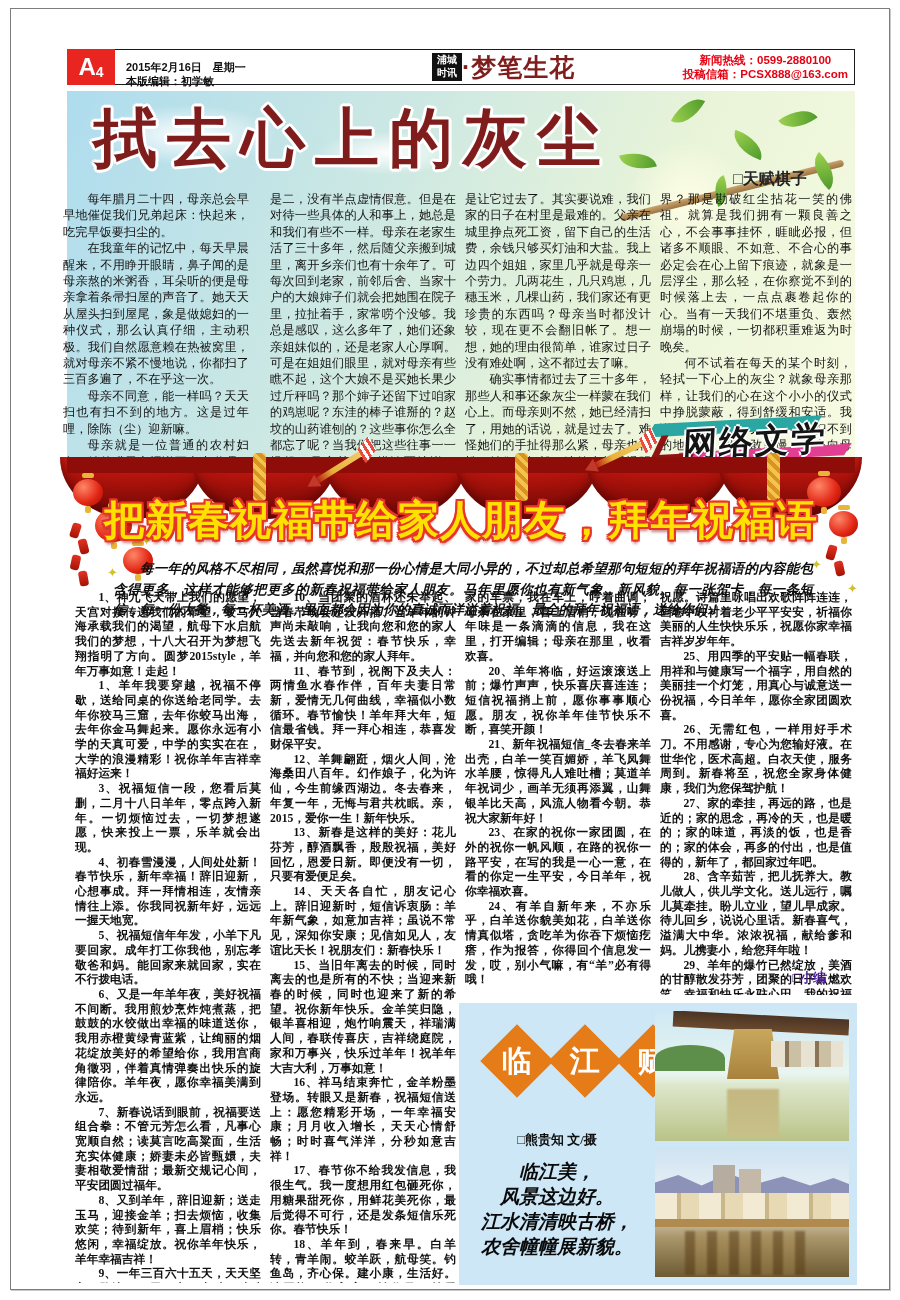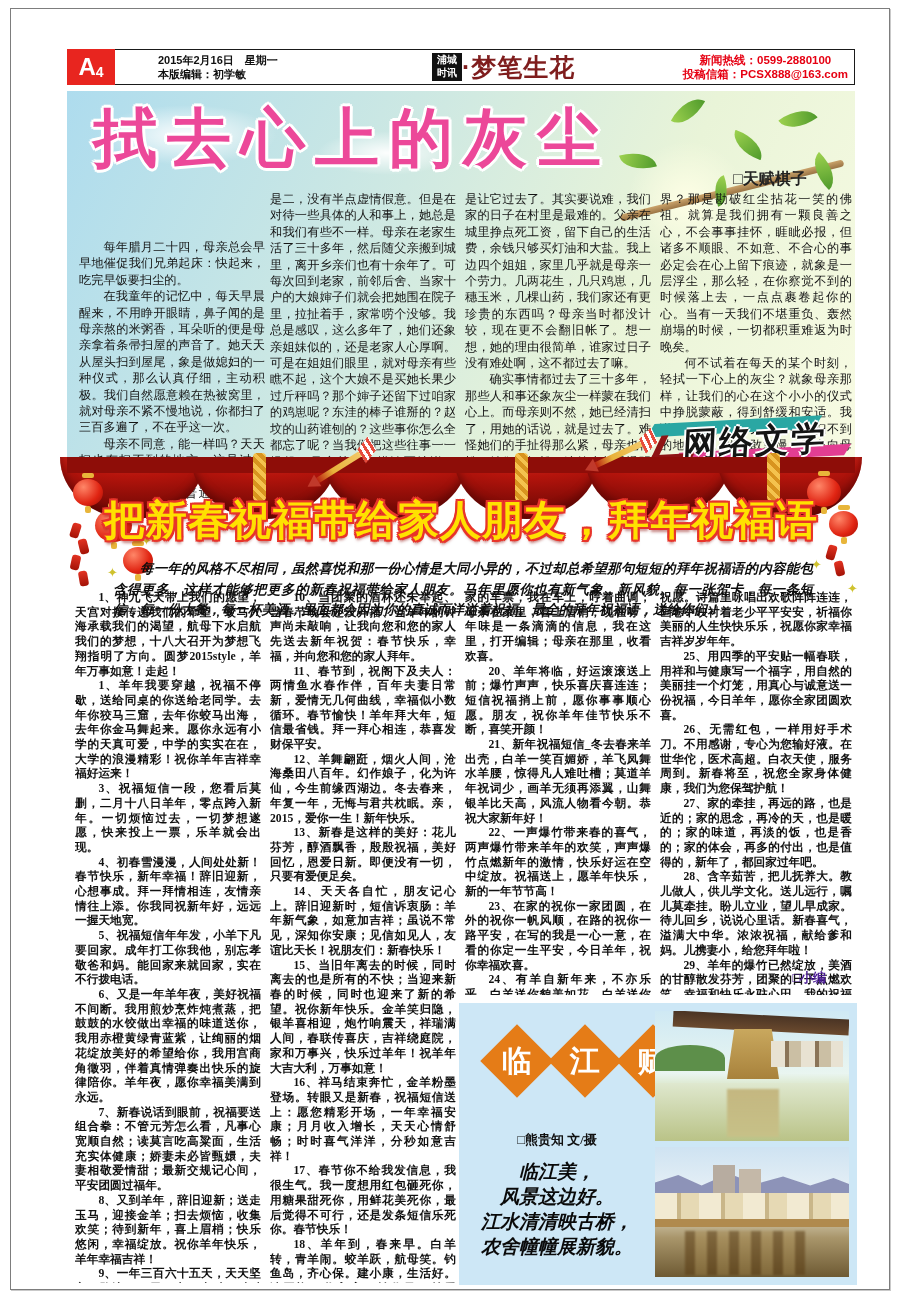--- a/index.html
+++ b/index.html
@@ -6,42 +6,42 @@
   html,body { width:900px; height:1300px; background:#fff; font-family:"Liberation Serif", serif; }
   .sheet { position:absolute; left:10px; top:8px; width:880px; height:1282px; background:#fff;
            border:1px solid #7d7d7d; box-shadow:1px 1px 0 #c9c9c9; overflow:hidden; }
 
   
   .header { position:absolute; left:56px; top:40px; width:788px; height:36px; border:1px solid #1a1a1a; }
   .a4box { position:absolute; left:-1px; top:-1px; width:48px; height:36px; background:#e8251f; color:#fff;
            display:flex; align-items:center; justify-content:center; font-family:"Liberation Sans",sans-serif;
            font-weight:bold; font-size:24px; letter-spacing:0; }
   .a4box small { font-size:14px; align-self:flex-end; margin-bottom:5px; }
-  .dateblock { position:absolute; left:58px; top:3px; font-family:"Liberation Sans",sans-serif;
-               font-weight:bold; font-size:11px; line-height:14px; color:#111;margin-left:32px; }
+  .dateblock { position:absolute; left:58px; top:10px; font-family:"Liberation Sans",sans-serif;
+               font-weight:bold; font-size:11px; line-height:14px; color:#111; }
   .masthead { position:absolute; left:364px; top:0; height:34px; display:flex; align-items:center; }
   .mh-box { width:30px; height:28px; background:#111; color:#fff; font-size:10px; line-height:13px;
             text-align:center; font-weight:bold; font-family:"Liberation Sans",sans-serif; }
   .mh-title { font-size:25px; font-weight:900; color:#7f1d1d; letter-spacing:1px;
               font-family:"Liberation Sans",sans-serif; }
   .contact { position:absolute; right:6px; top:3px; text-align:center; color:#e60012; font-weight:bold;
              font-size:11.5px; line-height:14px; font-family:"Liberation Sans",sans-serif; }
 
   
   .art-bg { position:absolute; left:56px; top:82px; width:788px; height:372px;
             background:linear-gradient(115deg,#aedcee 0%,#cfe9e2 40%,#e9f4d8 68%,#f8fbe3 100%); }
   .cloud { position:absolute; background:radial-gradient(closest-side,rgba(255,255,255,.95),rgba(255,255,255,0)); border-radius:50%; }
   .sun { position:absolute; left:560px; top:50px; width:120px; height:120px;
          background:radial-gradient(closest-side,rgba(255,255,230,.95),rgba(255,255,210,0)); border-radius:50%; }
   .branch { position:absolute; right:8px; top:96px; width:230px; height:7px; background:linear-gradient(#caa36b,#9a7444);
             transform:rotate(-14deg); border-radius:4px; }
   .leaf { position:absolute; width:34px; height:20px; background:linear-gradient(120deg,#9ed24f,#4f9a2b);
           border-radius:2% 100% 2% 100%; }
   .art-title { position:absolute; left:82px; top:86px; font-size:64px; font-weight:900; letter-spacing:10px;
-               color:#ec4899; font-family:"Liberation Sans",sans-serif; white-space:nowrap;
+               color:#7f1d1d; font-family:"Liberation Sans",sans-serif; white-space:nowrap;
                text-shadow:-3px 0 0 #fff,3px 0 0 #fff,0 -3px 0 #fff,0 3px 0 #fff,-2px -2px 0 #fff,2px 2px 0 #fff,-2px 2px 0 #fff,2px -2px 0 #fff; }
   .art-author { position:absolute; left:722px; top:160px; font-size:16px; color:#222; font-weight:bold; }
   .acol { position:absolute; top:182px; height:266px; font-size:12.2px; line-height:16.4px; text-align:justify;
           color:#141414; overflow:hidden; }
   .acol p { text-indent:2em; }
   .acol p.cont { text-indent:0; }
 
   
   .wlogo { position:absolute; left:636px; top:402px; width:208px; height:58px; transform:rotate(-3deg); }
   .wlogo .st1 { position:absolute; left:4px; top:8px; width:168px; height:13px; background:#2aa7a3; transform:skewX(-35deg); }
@@ -165,21 +165,21 @@
     <div class="leaf" style="right:40px;top:18px;transform:rotate(-35deg);"></div>
     <div class="leaf" style="right:90px;top:44px;transform:rotate(20deg);"></div>
     <div class="leaf" style="right:150px;top:10px;transform:rotate(-60deg);"></div>
     <div class="leaf" style="right:14px;top:70px;transform:rotate(45deg);"></div>
     <div class="leaf" style="right:200px;top:60px;transform:rotate(-15deg);"></div>
     <div class="leaf" style="right:120px;top:92px;transform:rotate(70deg);width:28px;height:16px;"></div>
   </div>
   <div class="art-title">拭去心上的灰尘</div>
   <div class="art-author">□天赋棋子</div>
 
-  <div class="acol" style="left:68px;width:186px;margin-top:48px;">
+  <div class="acol" style="left:52px;width:186px;">
       <p>每年腊月二十四，母亲总会早早地催促我们兄弟起床：快起来，吃完早饭要扫尘的。</p>
       <p>在我童年的记忆中，每天早晨醒来，不用睁开眼睛，鼻子闻的是母亲熬的米粥香，耳朵听的便是母亲拿着条帚扫屋的声音了。她天天从屋头扫到屋尾，象是做媳妇的一种仪式，那么认真仔细，主动积极。我们自然愿意赖在热被窝里，就对母亲不紧不慢地说，你都扫了三百多遍了，不在乎这一次。</p>
       <p>母亲不同意，能一样吗？天天扫也有扫不到的地方。这是过年哩，除陈（尘）迎新嘛。</p>
       <p>母亲就是一位普通的农村妇女，她的嘴里永远说不出大道理，她说的都是农村里最普通最实在的话。她与人们交往也是恪守本份诚实，一就是一，二就</p>
     </div>
   <div class="acol" style="left:259px;width:186px;">
       <p class="cont">是二，没有半点虚情假意。但是在对待一些具体的人和事上，她总是和我们有些不一样。母亲在老家生活了三十多年，然后随父亲搬到城里，离开乡亲们也有十余年了。可每次回到老家，前邻后舍、当家十户的大娘婶子们就会把她围在院子里，拉扯着手，家常唠个没够。我总是感叹，这么多年了，她们还象亲姐妹似的，还是老家人心厚啊。可是在姐姐们眼里，就对母亲有些瞧不起，这个大娘不是买她长果少过斤秤吗？那个婶子还留下过咱家的鸡崽呢？东洼的棒子谁掰的？赵坟的山药谁刨的？这些事你怎么全都忘了呢？当我们把这些往事一一提起，母亲总是轻描淡写地说一句，谁家过日子没有难处啊，都过去了。</p>
     </div>
   <div class="acol" style="left:454px;width:186px;">
       <p class="cont">是让它过去了。其实要说难，我们家的日子在村里是最难的。父亲在城里挣点死工资，留下自己的生活费，余钱只够买灯油和大盐。我上边四个姐姐，家里几乎就是母亲一个劳力。几两花生，几只鸡崽，几穗玉米，几棵山药，我们家还有更珍贵的东西吗？母亲当时都没计较，现在更不会翻旧帐了。想一想，她的理由很简单，谁家过日子没有难处啊，这不都过去了嘛。</p>
@@ -250,21 +250,20 @@
       <p>14、天天各自忙，朋友记心上。辞旧迎新时，短信诉衷肠：羊年新气象，如意加吉祥；虽说不常见，深知你安康；见信如见人，友谊比天长！祝朋友们：新春快乐！</p>
       <p>15、当旧年离去的时候，同时离去的也是所有的不快；当迎来新春的时候，同时也迎来了新的希望。祝你新年快乐。金羊笑归隐，银羊喜相迎，炮竹响震天，祥瑞满人间，春联传喜庆，吉祥绕庭院，家和万事兴，快乐过羊年！祝羊年大吉大利，万事如意！</p>
       <p>16、祥马结束奔忙，金羊粉墨登场。转眼又是新春，祝福短信送上：愿您精彩开场，一年幸福安康；月月收入增长，天天心情舒畅；时时喜气洋洋，分秒如意吉祥！</p>
       <p>17、春节你不给我发信息，我很生气。我一度想用红包砸死你，用糖果甜死你，用鲜花美死你，最后觉得不可行，还是发条短信乐死你。春节快乐！</p>
       <p>18、羊年到，春来早。白羊转，青羊闹。蛟羊跃，航母笑。钓鱼岛，齐心保。建小康，生活好。涨工资，收入高。转作风，羊尾摆。打七寸，贪羊消。政风清，喜眉梢。</p>
     </div>
   <div class="gcol short" style="left:454px;width:186px;">
       <p class="cont">家的车票，我在车上，哼着曲调；母亲在家里，喜上眉梢；现在呀，年味是一条滴滴的信息，我在这里，打开编辑；母亲在那里，收看欢喜。</p>
       <p>20、羊年将临，好运滚滚送上前；爆竹声声，快乐喜庆喜连连；短信祝福捎上前，愿你事事顺心愿。朋友，祝你羊年佳节快乐不断，喜笑开颜！</p>
       <p>21、新年祝福短信_冬去春来羊出壳，白羊一笑百媚娇，羊飞凤舞水羊腰，惊得凡人难吐槽；莫道羊年祝词少，画羊无须再添翼，山舞银羊比天高，风流人物看今朝。恭祝大家新年好！</p>
-      <p>22、一声爆竹带来春的喜气，两声爆竹带来羊年的欢笑，声声爆竹点燃新年的激情，快乐好运在空中绽放。祝福送上，愿羊年快乐，新的一年节节高！</p>
       <p>23、在家的祝你一家团圆，在外的祝你一帆风顺，在路的祝你一路平安，在写的我是一心一意，在看的你定一生平安，今日羊年，祝你幸福欢喜。</p>
       <p>24、有羊自新年来，不亦乐乎，白羊送你貌美如花，白羊送你情真似塔，贪吃羊为你吞下烦恼疙瘩，作为报答，你得回个信息发一发，哎，别小气嘛，有“羊”必有得哦！</p>
     </div>
   <div class="gcol short" style="left:649px;width:192px;">
       <p class="cont">祝愿。诗篇里咏唱出欢歌阵阵连连，画卷中映衬着老少平平安安，祈福你美丽的人生快快乐乐，祝愿你家幸福吉祥岁岁年年。</p>
       <p>25、用四季的平安贴一幅春联，用祥和与健康写一个福字，用自然的美丽挂一个灯笼，用真心与诚意送一份祝福，今日羊年，愿你全家团圆欢喜。</p>
       <p>26、无需红包，一样用好手术刀。不用感谢，专心为您输好液。在世华佗，医术高超。白衣天使，服务周到。新春将至，祝您全家身体健康，我们为您保驾护航！</p>
       <p>27、家的牵挂，再远的路，也是近的；家的思念，再冷的天，也是暖的；家的味道，再淡的饭，也是香的；家的体会，再多的付出，也是值得的，新年了，都回家过年吧。</p>
       <p>28、含辛茹苦，把儿抚养大。教儿做人，供儿学文化。送儿远行，嘱儿莫牵挂。盼儿立业，望儿早成家。待儿回乡，说说心里话。新春喜气，溢满大中华。浓浓祝福，献给爹和妈。儿携妻小，给您拜年啦！</p>
       <p>29、羊年的爆竹已然绽放，美酒的甘醇散发芬芳，团聚的日子点燃欢笑，幸福和快乐永驻心田。我的祝福早早送上，祝你羊年快乐，合家团圆，羊年吉祥！</p>

